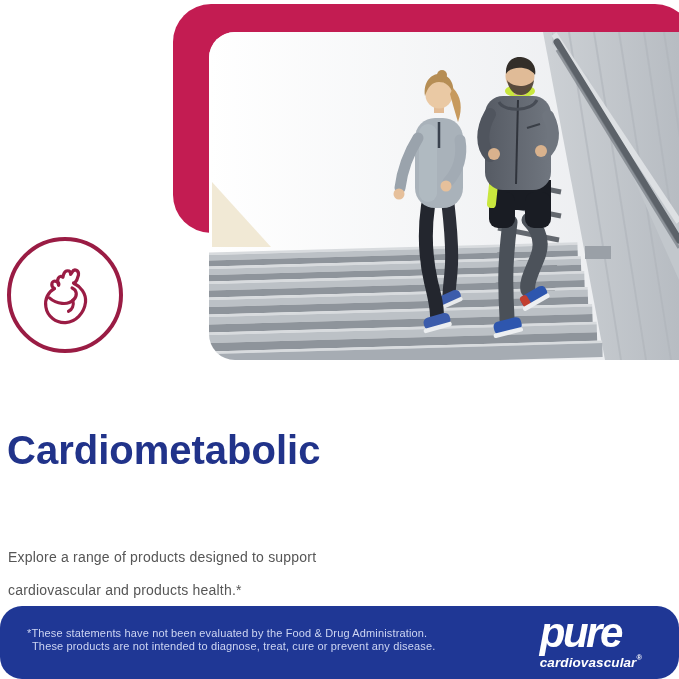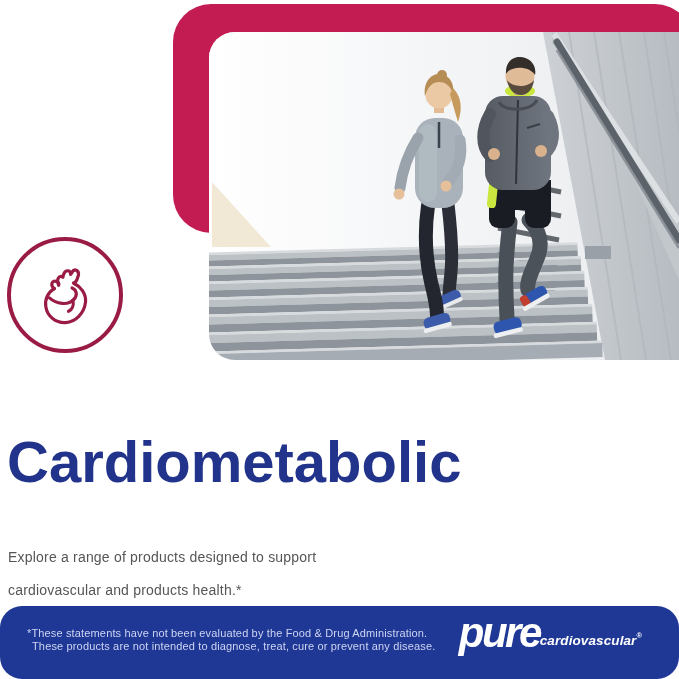--- a/index.html
+++ b/index.html
@@ -20,38 +20,38 @@
   .photo svg{display:block;width:100%;height:100%;}
   
   .badge{
     position:absolute;left:7px;top:237px;width:116px;height:116px;
     border:4px solid #9A1C44;border-radius:50%;box-sizing:border-box;
     display:flex;align-items:center;justify-content:center;background:#ffffff;
   }
   
   .heading{
     position:absolute;left:7px;top:393px;width:640px;
-    color:#21338A;font-size:58px;line-height:60px;font-weight:700;letter-spacing:0px;
+    color:#21338A;font-size:40px;line-height:60px;font-weight:700;letter-spacing:0px;
   }
   
   .subheading{
     position:absolute;left:8px;top:527px;width:620px;
     color:#565656;font-size:14px;line-height:32.5px;font-weight:400;letter-spacing:0.2px;
   }
   
   .footer{
     position:absolute;left:0;top:606px;width:679px;height:73px;background:#1F3795;border-radius:22px;
   }
   .disclaimer{
     position:absolute;left:27px;top:21px;
     color:#CDD5F2;font-size:11px;line-height:13px;letter-spacing:0.15px;font-weight:400;
   }
   .disclaimer .l2{margin-left:5px;}
   .brand{
-    position:absolute;right:37px;top:12px;display:flex;flex-direction:row;align-items:flex-end;
+    position:absolute;right:37px;top:12px;display:flex;flex-direction:column;align-items:flex-start;
     color:#ffffff;
   }
   .brand-pure{
     font-size:42px;line-height:30px;font-weight:700;font-style:italic;letter-spacing:-2.5px;
   }
   .brand-sub{
     font-size:13.5px;line-height:14px;font-weight:700;font-style:italic;letter-spacing:0.1px;margin-top:3px;
   }
   .brand-sub .reg{font-size:7.5px;font-style:normal;vertical-align:7px;letter-spacing:0;}
 </style>

